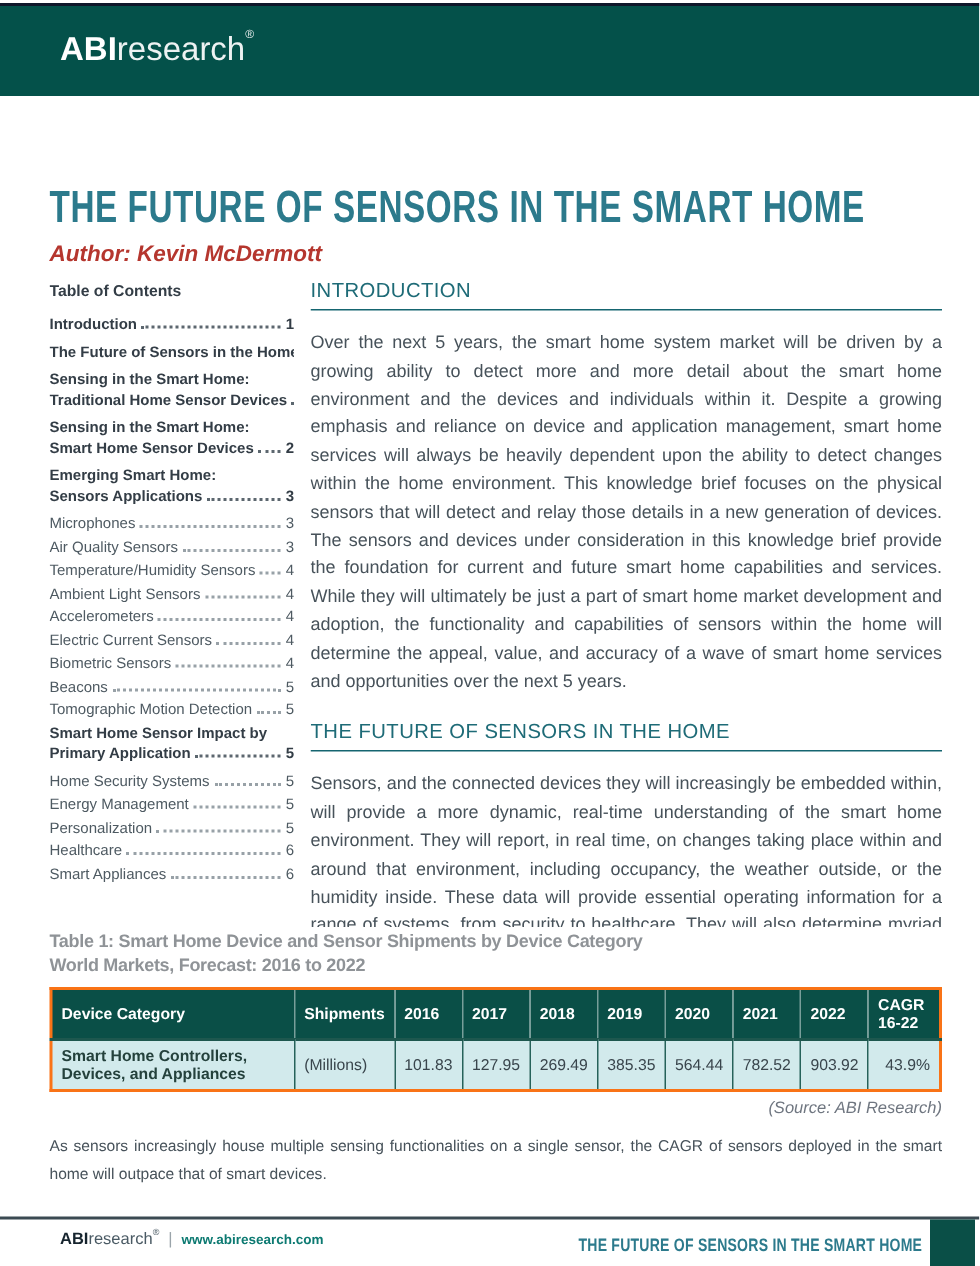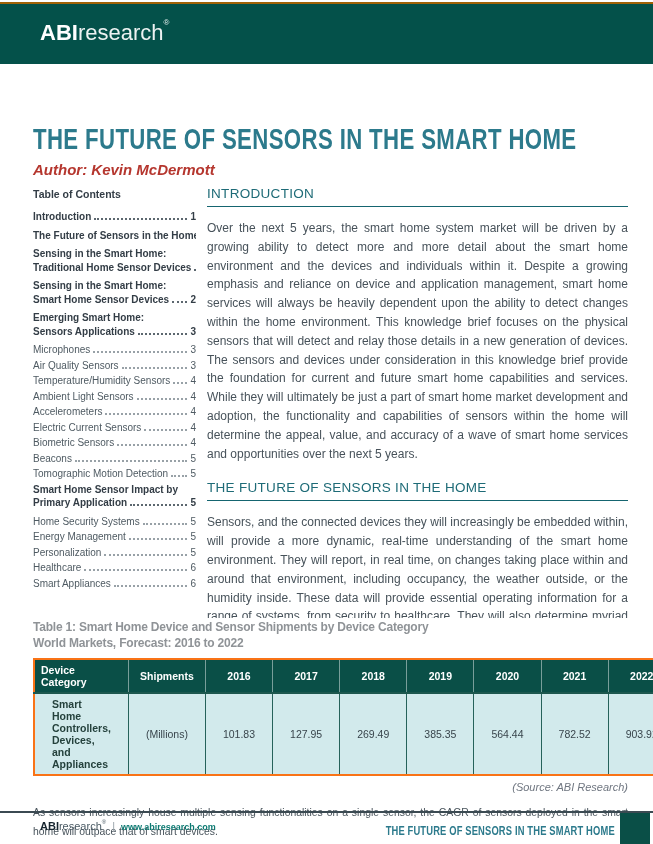--- a/index.html
+++ b/index.html
@@ -1,21 +1,21 @@
 <!DOCTYPE html>
 <html style="--brand: #04514a; --accent: #2c7a8c; --accent2: #1e6b77; --accent3: #0d7a72; --author-red: #b5362e; --table-header: #0a4f47; --row-alt: #d2eaec;"><head>
 <meta charset="utf-8">
 <style>
   html,body{margin:0;padding:0;background:#ffffff;}
   .page{position:relative;width:653px;height:844px;background:#fff;overflow:hidden;
         font-family:"Liberation Sans",sans-serif;}
 
   
   .band{position:absolute;left:0;right:0;top:2px;height:60px;
-        background:var(--brand,#04514a);border-top:2px solid #a16207;padding-left:16px;}
+        background:var(--brand,#04514a);border-top:2px solid #0f172a;padding-left:16px;}
   .logo{position:absolute;left:40px;top:16px;color:#fff;font-size:22px;letter-spacing:0;}
   .logo .b{font-weight:700;}
   .logo .l{font-weight:400;opacity:.93;}
   .logo .r{font-size:8px;vertical-align:top;position:relative;top:-2px;opacity:.9;}
 
   
   .doc-title{position:absolute;left:33px;top:122px;white-space:nowrap;}
   .doc-title span{display:inline-block;transform:scaleX(.74);transform-origin:left center;
         font-weight:700;font-size:30px;letter-spacing:.5px;color:var(--accent,#2c7a8c);}
   .author{position:absolute;left:33px;top:161px;font-style:italic;font-weight:700;
@@ -41,22 +41,22 @@
   .para{font-size:12px;line-height:18.8px;text-align:justify;color:#47525a;margin:0;}
 
   
   .table-block{position:absolute;left:33px;top:619px;width:595px;}
   .tcap{font-weight:700;font-size:12px;line-height:16px;color:#8f9397;letter-spacing:-.2px;}
   table.ship{border-collapse:collapse;width:100%;margin-top:7px;border:2px solid #f97316;}
   table.ship th{background:var(--table-header,#0a4f47);color:#fff;font-size:10.5px;font-weight:700;
         padding:4px 6px;border-left:1px solid rgba(255,255,255,.45);border-bottom:2px solid #1d574e;
         white-space:pre-line;vertical-align:middle;}
   table.ship th:first-child{border-left:none;text-align:left;}
-  table.ship th.num{text-align:center;}
-  table.ship td{font-size:10.5px;padding:4px 17px;border:1px solid #26625a;color:#39454c;
+  table.ship th.num{text-align:left;}
+  table.ship td{font-size:10.5px;padding:4px 6px;border:1px solid #26625a;color:#39454c;
         white-space:pre-line;vertical-align:middle;}
   table.ship td.cat{font-weight:700;color:#24413c;}
   table.ship td.num{text-align:right;}
   table.ship tr.alt td{background:var(--row-alt,#d2eaec);}
   .source{font-style:italic;font-size:11px;color:#6f7680;text-align:right;margin-top:5px;}
   .closing{font-size:10.4px;line-height:18.5px;text-align:justify;color:#47525a;margin-top:11px;}
 
   
   .footer-rule{position:absolute;left:0;right:0;top:811px;border-top:2px solid #3b4a52;}
   .footer-left{position:absolute;left:40px;top:820px;font-size:11px;color:#16242e;}

